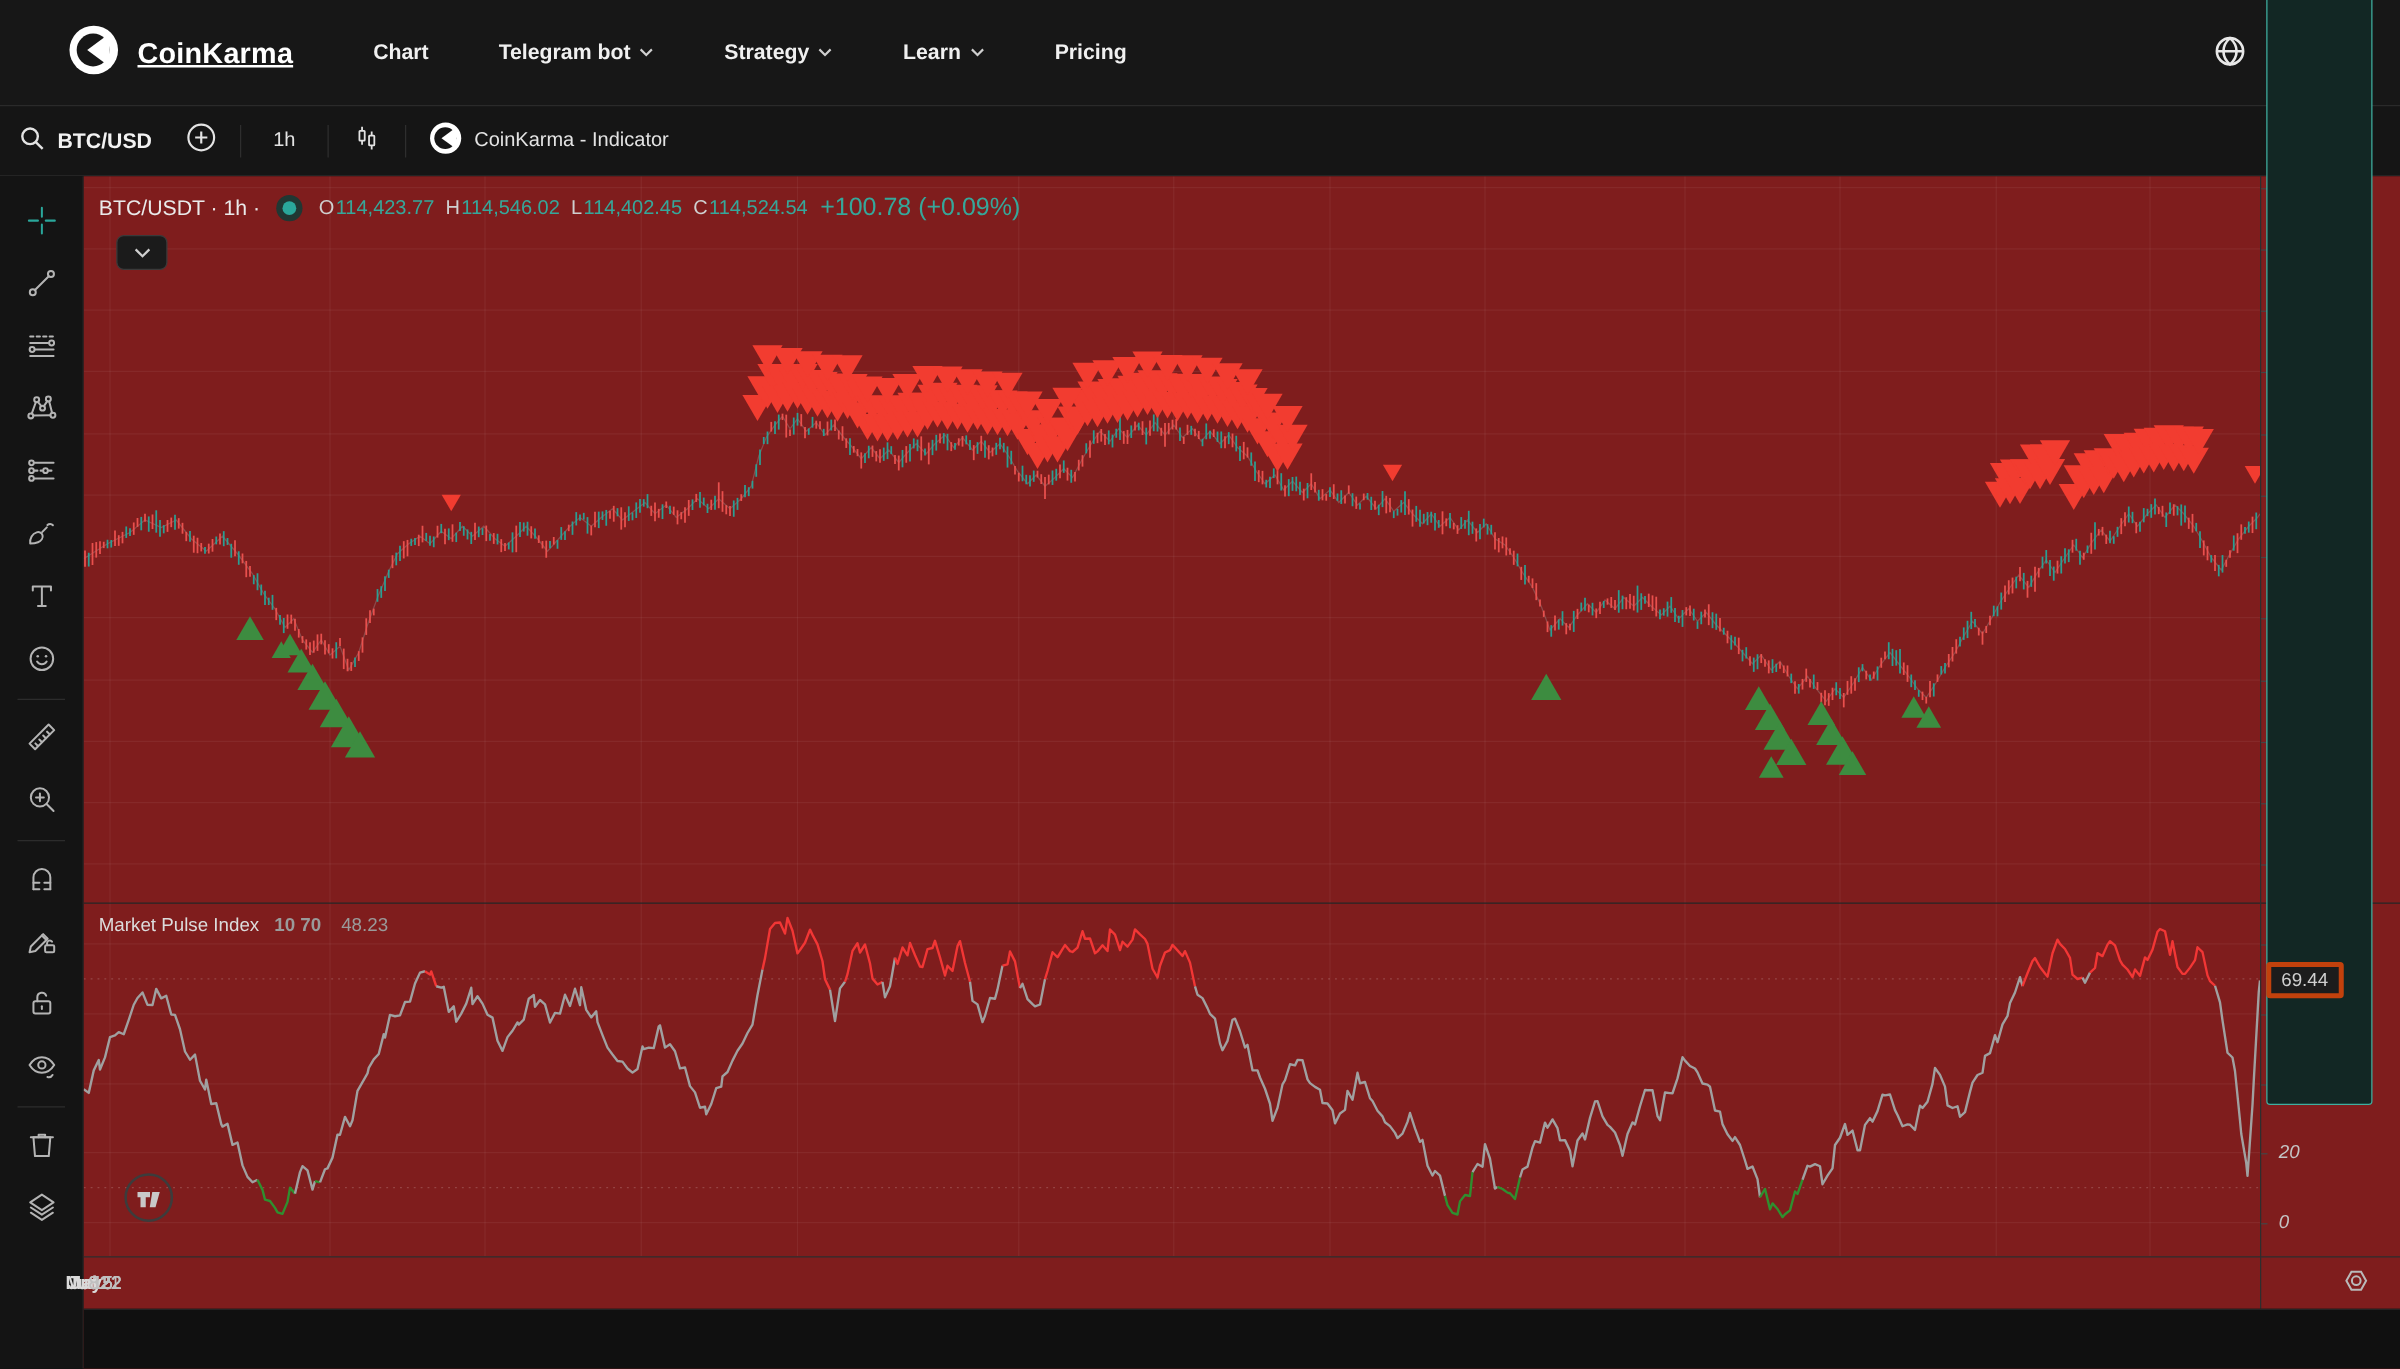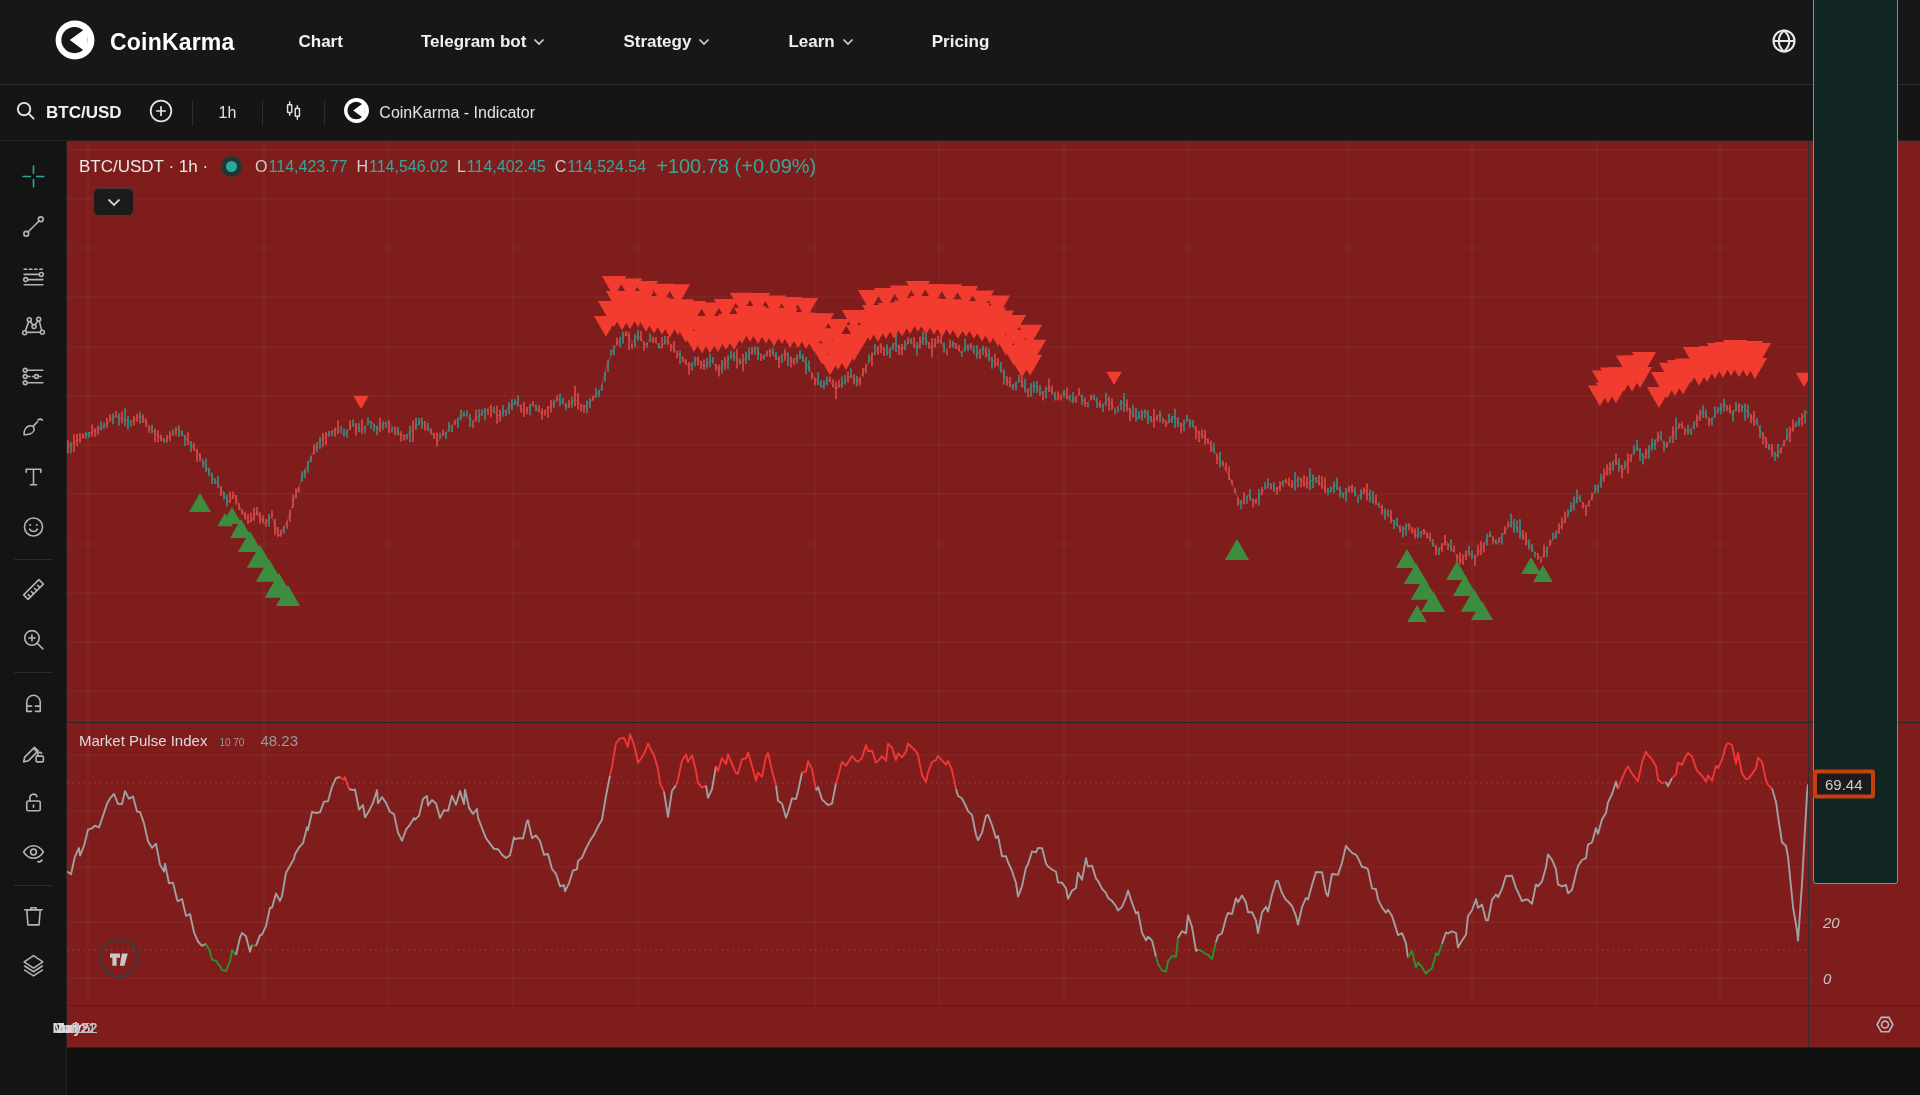--- a/index.html
+++ b/index.html
@@ -2,22 +2,22 @@
 <html><head>
 <meta charset="utf-8">
 <style>
   * { box-sizing: border-box; margin: 0; padding: 0; }
   html,body { width:1920px; height:1095px; overflow:hidden; background:#131313;
     font-family:"Liberation Sans", sans-serif; color:#e6e6e6; -webkit-user-select:none; user-select:none; }
 
   
   header { height:84px; background:#171717; display:flex; align-items:center; padding:0 36px 0 54px; }
   .brand { display:flex; align-items:center; gap:14px; }
-  .brand-name { font-size:23px; font-weight:700; color:#ffffff; letter-spacing:.2px; }
-  nav.mainnav { display:flex; align-items:center; gap:78px; margin-left:64px; }
+  .brand-name { font-size:23px; font-weight:700; color:#ffffff; letter-spacing:.2px;text-decoration:underline; }
+  nav.mainnav { display:flex; align-items:center; gap:56px; margin-left:64px; }
   .nav-item { display:flex; align-items:center; gap:7px; font-size:17px; font-weight:600; color:#f0f0f0; cursor:pointer; }
   .nav-item svg { display:block; }
   .nav-right { margin-left:auto; display:flex; align-items:center; gap:24px; }
   .icon-btn { background:none; border:none; color:#e8e8e8; cursor:pointer; display:flex; align-items:center; }
   .avatar { width:62px; height:62px; border-radius:50%; background:#d6d6d6; cursor:pointer; }
 
   
   .sym-toolbar { height:57px; background:#151515; border-top:1px solid #2a2a2a; border-bottom:1px solid #242424;
     display:flex; align-items:center; padding:0 14px; }
   .sym-toolbar .seg { display:flex; align-items:center; gap:9px; color:#e3e3e3; cursor:pointer; }
@@ -63,21 +63,21 @@
   .status-dot { width:11px; height:11px; border-radius:50%; background:#2aa79b; box-shadow:0 0 0 5px #203733; margin:0 8px; }
   .ohlc { display:flex; gap:9px; font-size:16px; }
   .ohlc .k { color:#cfcfcf; }
   .ohlc .v { color:#36a79a; margin-left:1px; }
   .legend-change { font-size:20px; color:#36a79a; }
   .legend-toggle { position:absolute; left:26px; top:47px; width:41px; height:28px; background:#1b1b1b;
     border:1px solid #3a3a3a; border-radius:6px; color:#cfcfcf; cursor:pointer; display:flex; align-items:center; justify-content:center; z-index:5; }
 
   .mpi-legend { position:absolute; left:12px; top:591px; display:flex; align-items:baseline; gap:12px; z-index:5; }
   .mpi-title { font-size:15px; color:#dcdcdc; cursor:pointer; }
-  .mpi-params { font-size:10px; color:#9a9a9a; }
+  .mpi-params { font-size:15px; color:#9a9a9a;font-weight:bold; }
   .mpi-value { font-size:15px; color:#9a9a9a; margin-left:4px; }
 
   .tv-logo { position:absolute; left:32px; top:797px; width:40px; height:40px; cursor:pointer; z-index:5; }
 </style>
 </head>
 <body>
 
 <header>
   <div class="brand">
     <span>

